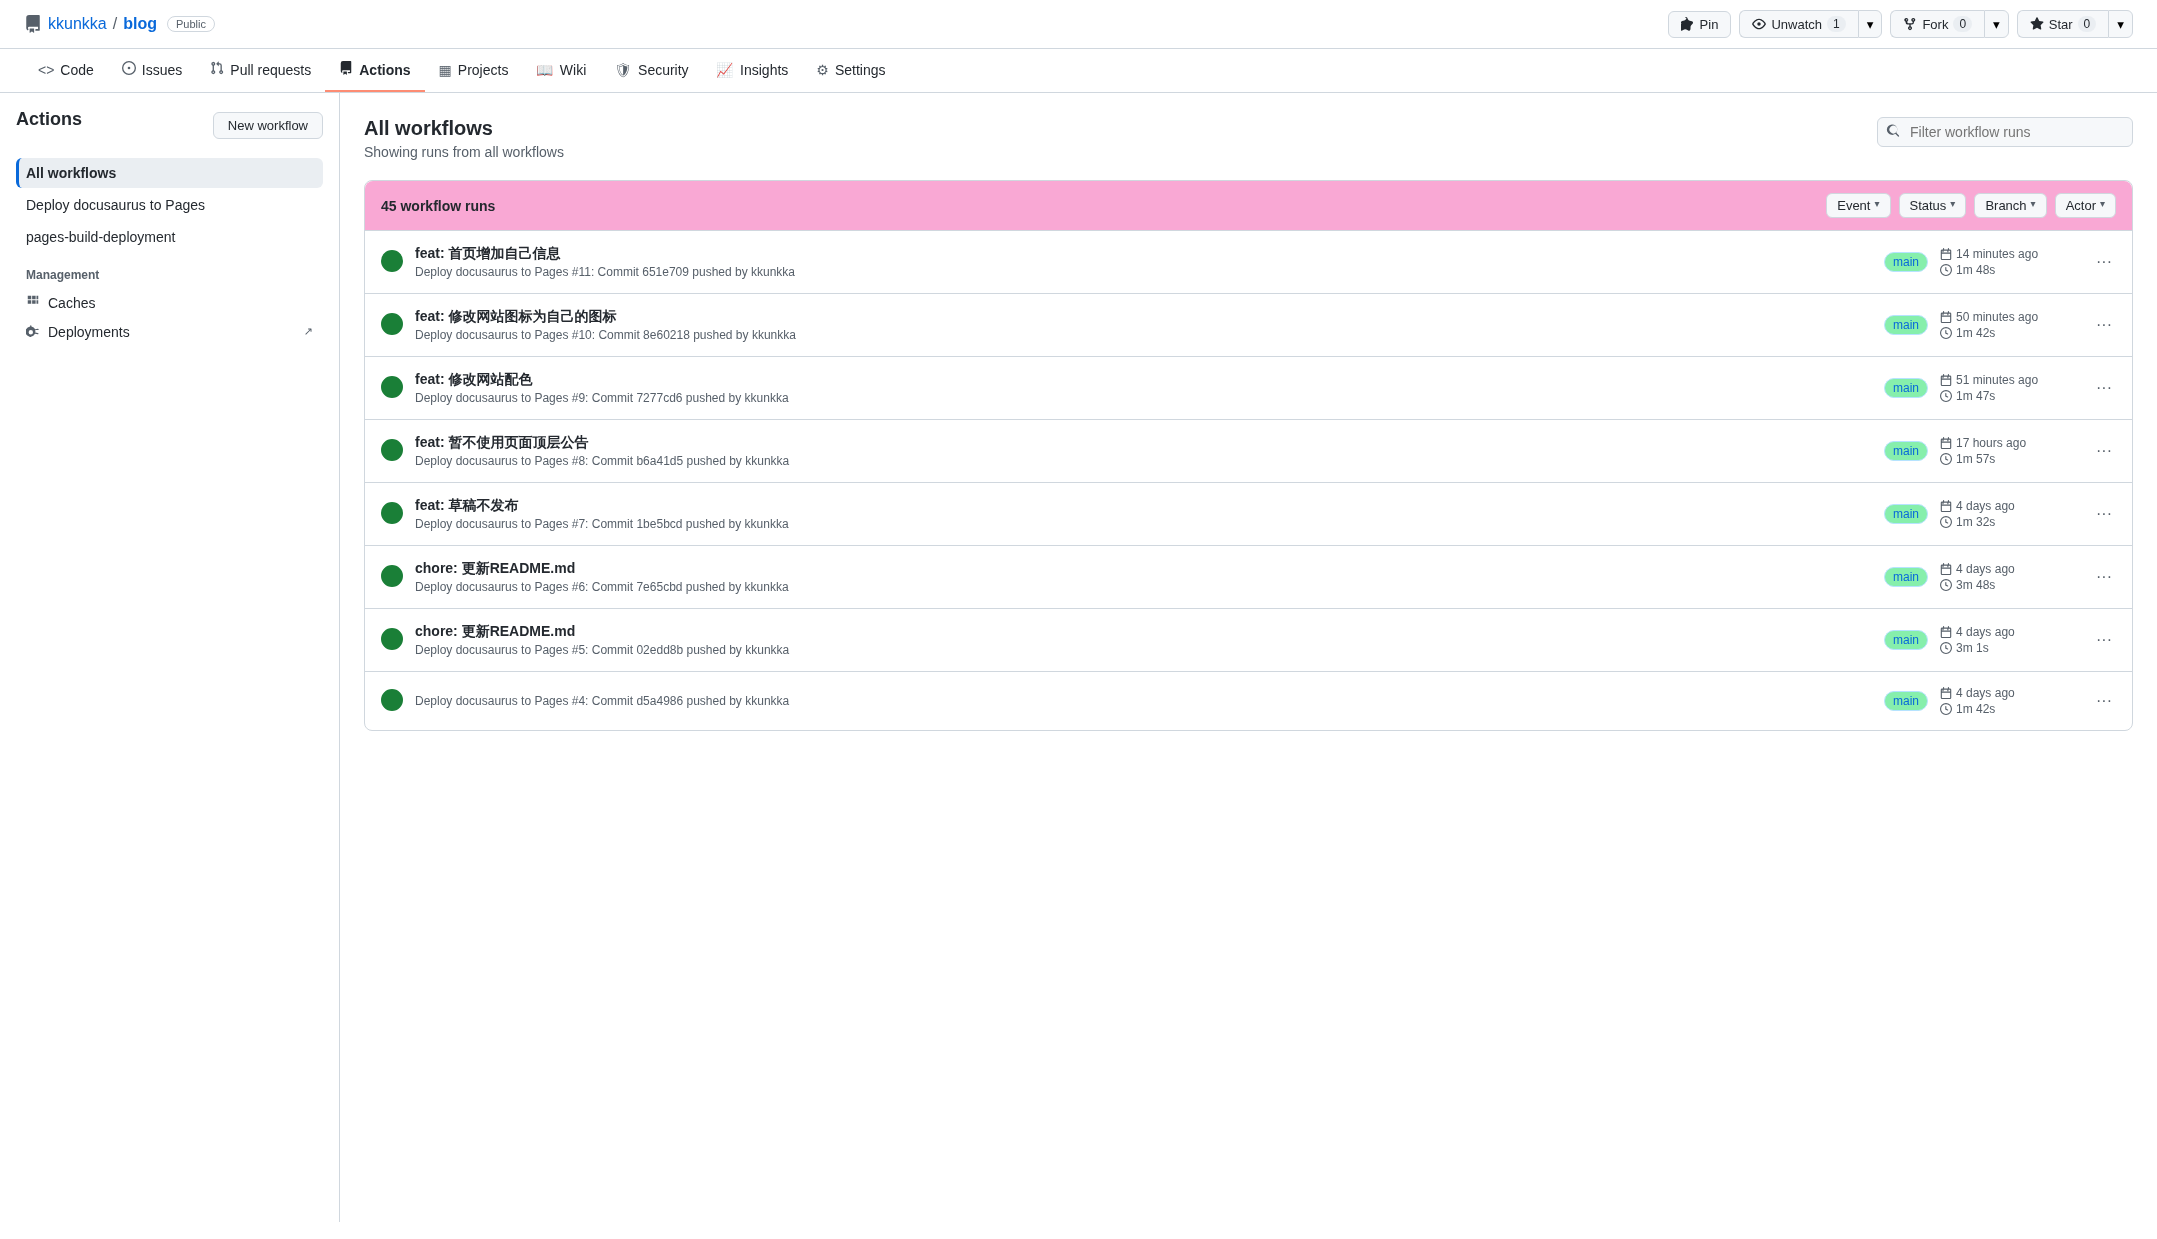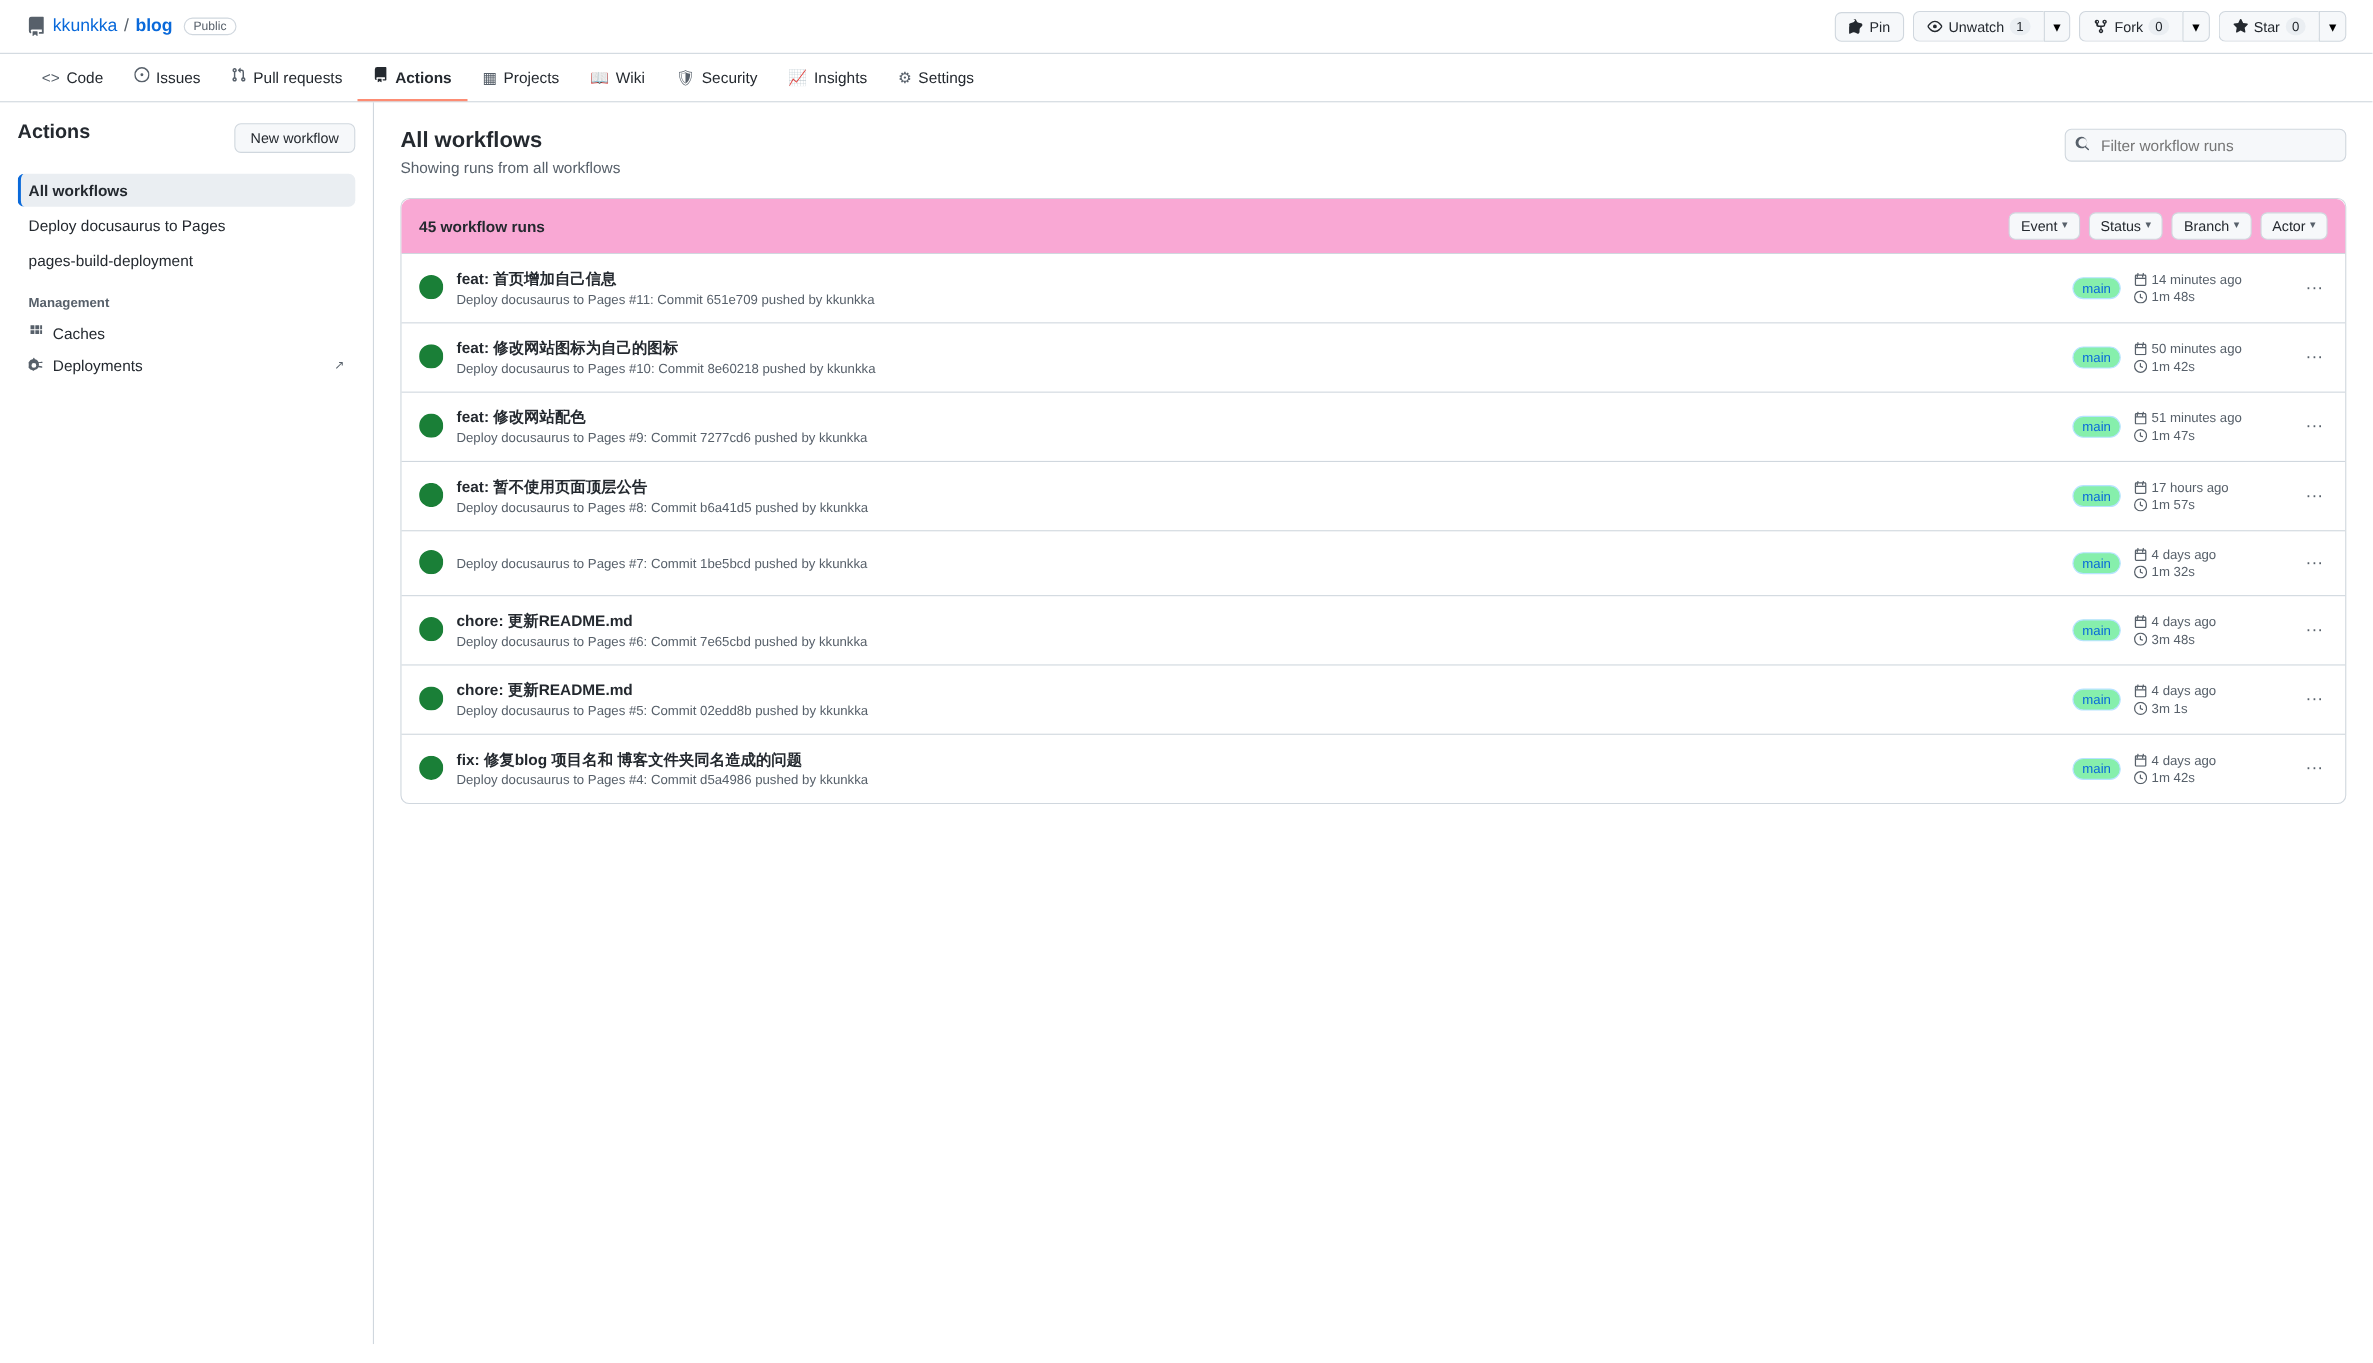--- a/index.html
+++ b/index.html
@@ -417,20 +417,21 @@
     </div>
     <div class="run-more">···</div>
   </div>
           <div class="run-row">
     <div class="run-status">
       <svg class="status-icon" viewBox="0 0 16 16">
         <path fill="#1a7f37" d="M8 16A8 8 0 108 0a8 8 0 000 16zm3.78-9.72a.75.75 0 00-1.06-1.06L6.75 9.19 5.28 7.72a.75.75 0 00-1.06 1.06l2 2a.75.75 0 001.06 0l4.5-4.5z"></path>
       </svg>
     </div>
     <div class="run-info">
+      <div class="run-title">feat: 草稿不发布</div>
       <div class="run-sub">Deploy docusaurus to Pages #7: Commit 1be5bcd pushed by kkunkka</div>
     </div>
     <div class="run-branch">
       <span class="branch-badge">main</span>
     </div>
     <div class="run-meta">
       <div class="run-time">
         <svg width="12" height="12" viewBox="0 0 16 16" fill="#57606a">
                   <path d="M4.75 0a.75.75 0 01.75.75V2h5V.75a.75.75 0 011.5 0V2h1.25c.966 0 1.75.784 1.75 1.75v10.5A1.75 1.75 0 0113.25 16H2.75A1.75 1.75 0 011 14.25V3.75C1 2.784 1.784 2 2.75 2H4V.75A.75.75 0 014.75 0zm0 3.5h-2a.25.25 0 00-.25.25V6h11V3.75a.25.25 0 00-.25-.25h-2V5a.75.75 0 01-1.5 0V3.5h-5V5a.75.75 0 01-1.5 0V3.5zm-2.25 4v6.75c0 .138.112.25.25.25h10.5a.25.25 0 00.25-.25V7.5H2.5z"></path>
                 </svg>
@@ -503,21 +504,20 @@
     </div>
     <div class="run-more">···</div>
   </div>
           <div class="run-row">
     <div class="run-status">
       <svg class="status-icon" viewBox="0 0 16 16">
         <path fill="#1a7f37" d="M8 16A8 8 0 108 0a8 8 0 000 16zm3.78-9.72a.75.75 0 00-1.06-1.06L6.75 9.19 5.28 7.72a.75.75 0 00-1.06 1.06l2 2a.75.75 0 001.06 0l4.5-4.5z"></path>
       </svg>
     </div>
     <div class="run-info">
-      <div class="run-title">fix: 修复blog 项目名和 博客文件夹同名造成的问题</div>
       <div class="run-sub">Deploy docusaurus to Pages #4: Commit d5a4986 pushed by kkunkka</div>
     </div>
     <div class="run-branch">
       <span class="branch-badge">main</span>
     </div>
     <div class="run-meta">
       <div class="run-time">
         <svg width="12" height="12" viewBox="0 0 16 16" fill="#57606a">
                   <path d="M4.75 0a.75.75 0 01.75.75V2h5V.75a.75.75 0 011.5 0V2h1.25c.966 0 1.75.784 1.75 1.75v10.5A1.75 1.75 0 0113.25 16H2.75A1.75 1.75 0 011 14.25V3.75C1 2.784 1.784 2 2.75 2H4V.75A.75.75 0 014.75 0zm0 3.5h-2a.25.25 0 00-.25.25V6h11V3.75a.25.25 0 00-.25-.25h-2V5a.75.75 0 01-1.5 0V3.5h-5V5a.75.75 0 01-1.5 0V3.5zm-2.25 4v6.75c0 .138.112.25.25.25h10.5a.25.25 0 00.25-.25V7.5H2.5z"></path>
                 </svg>

